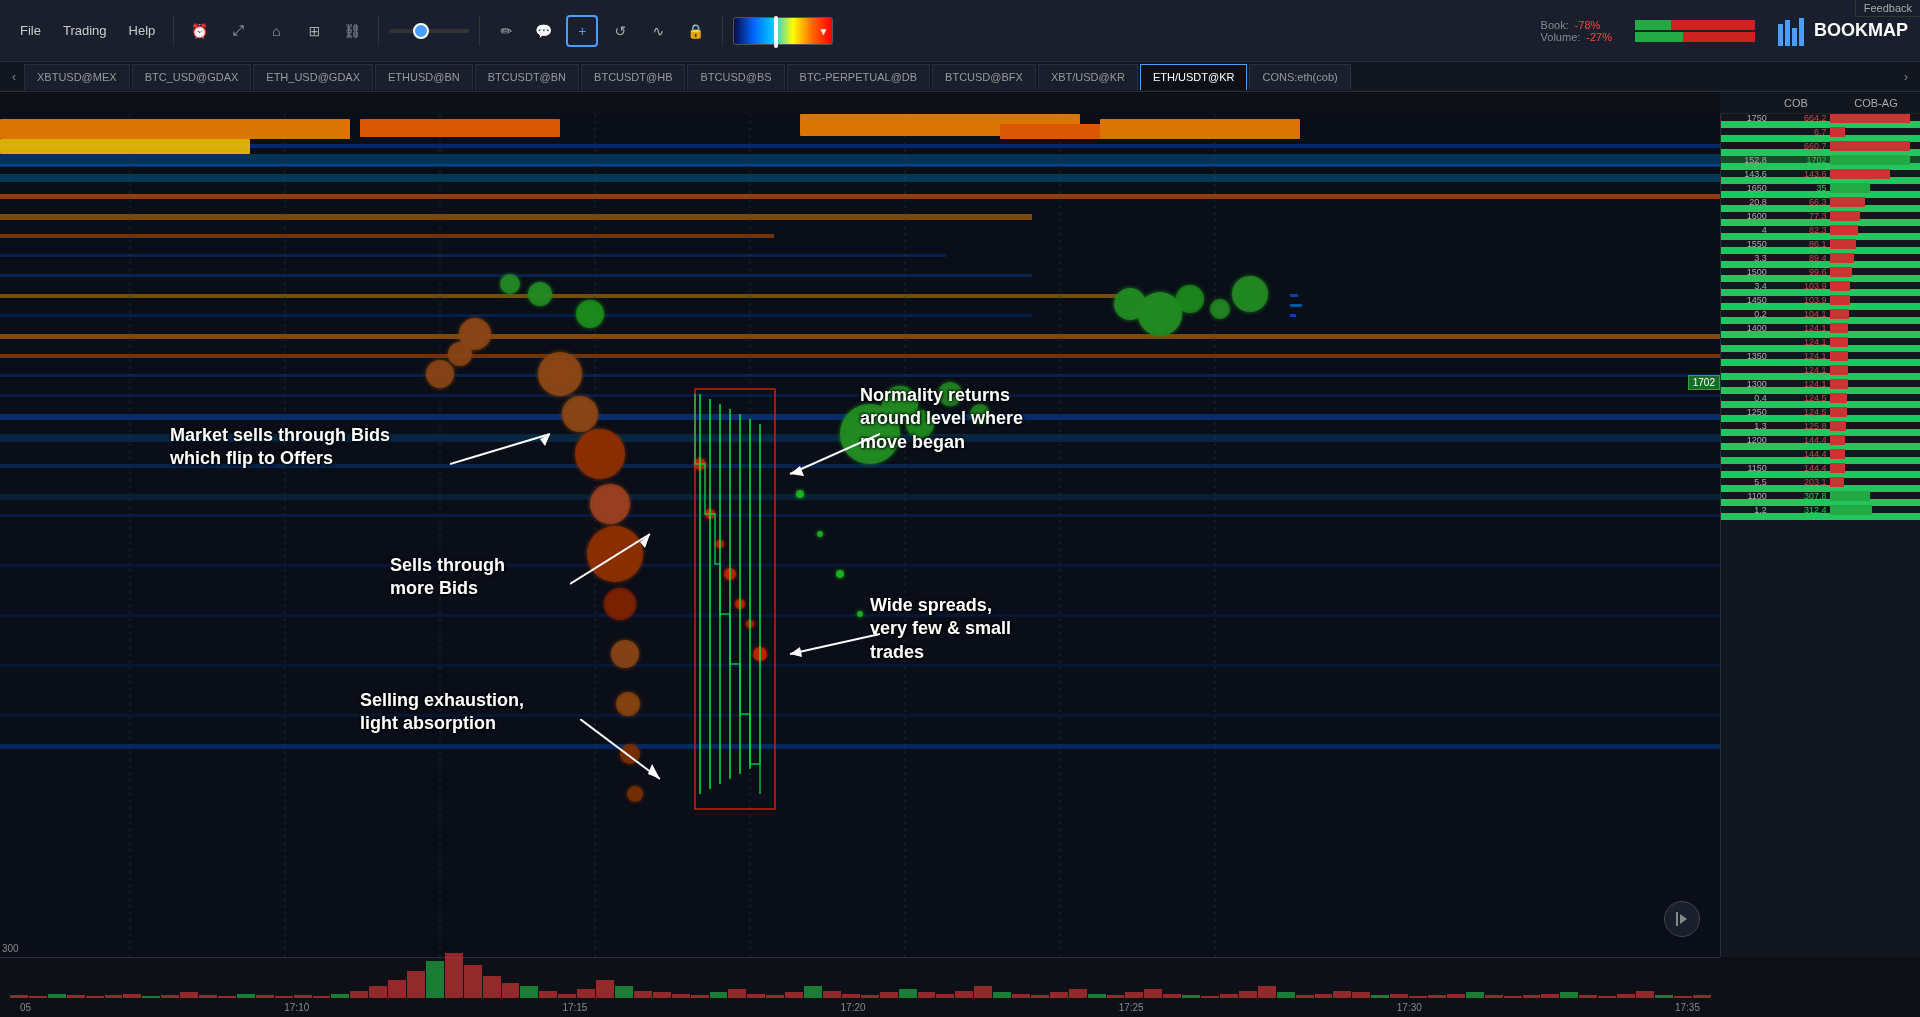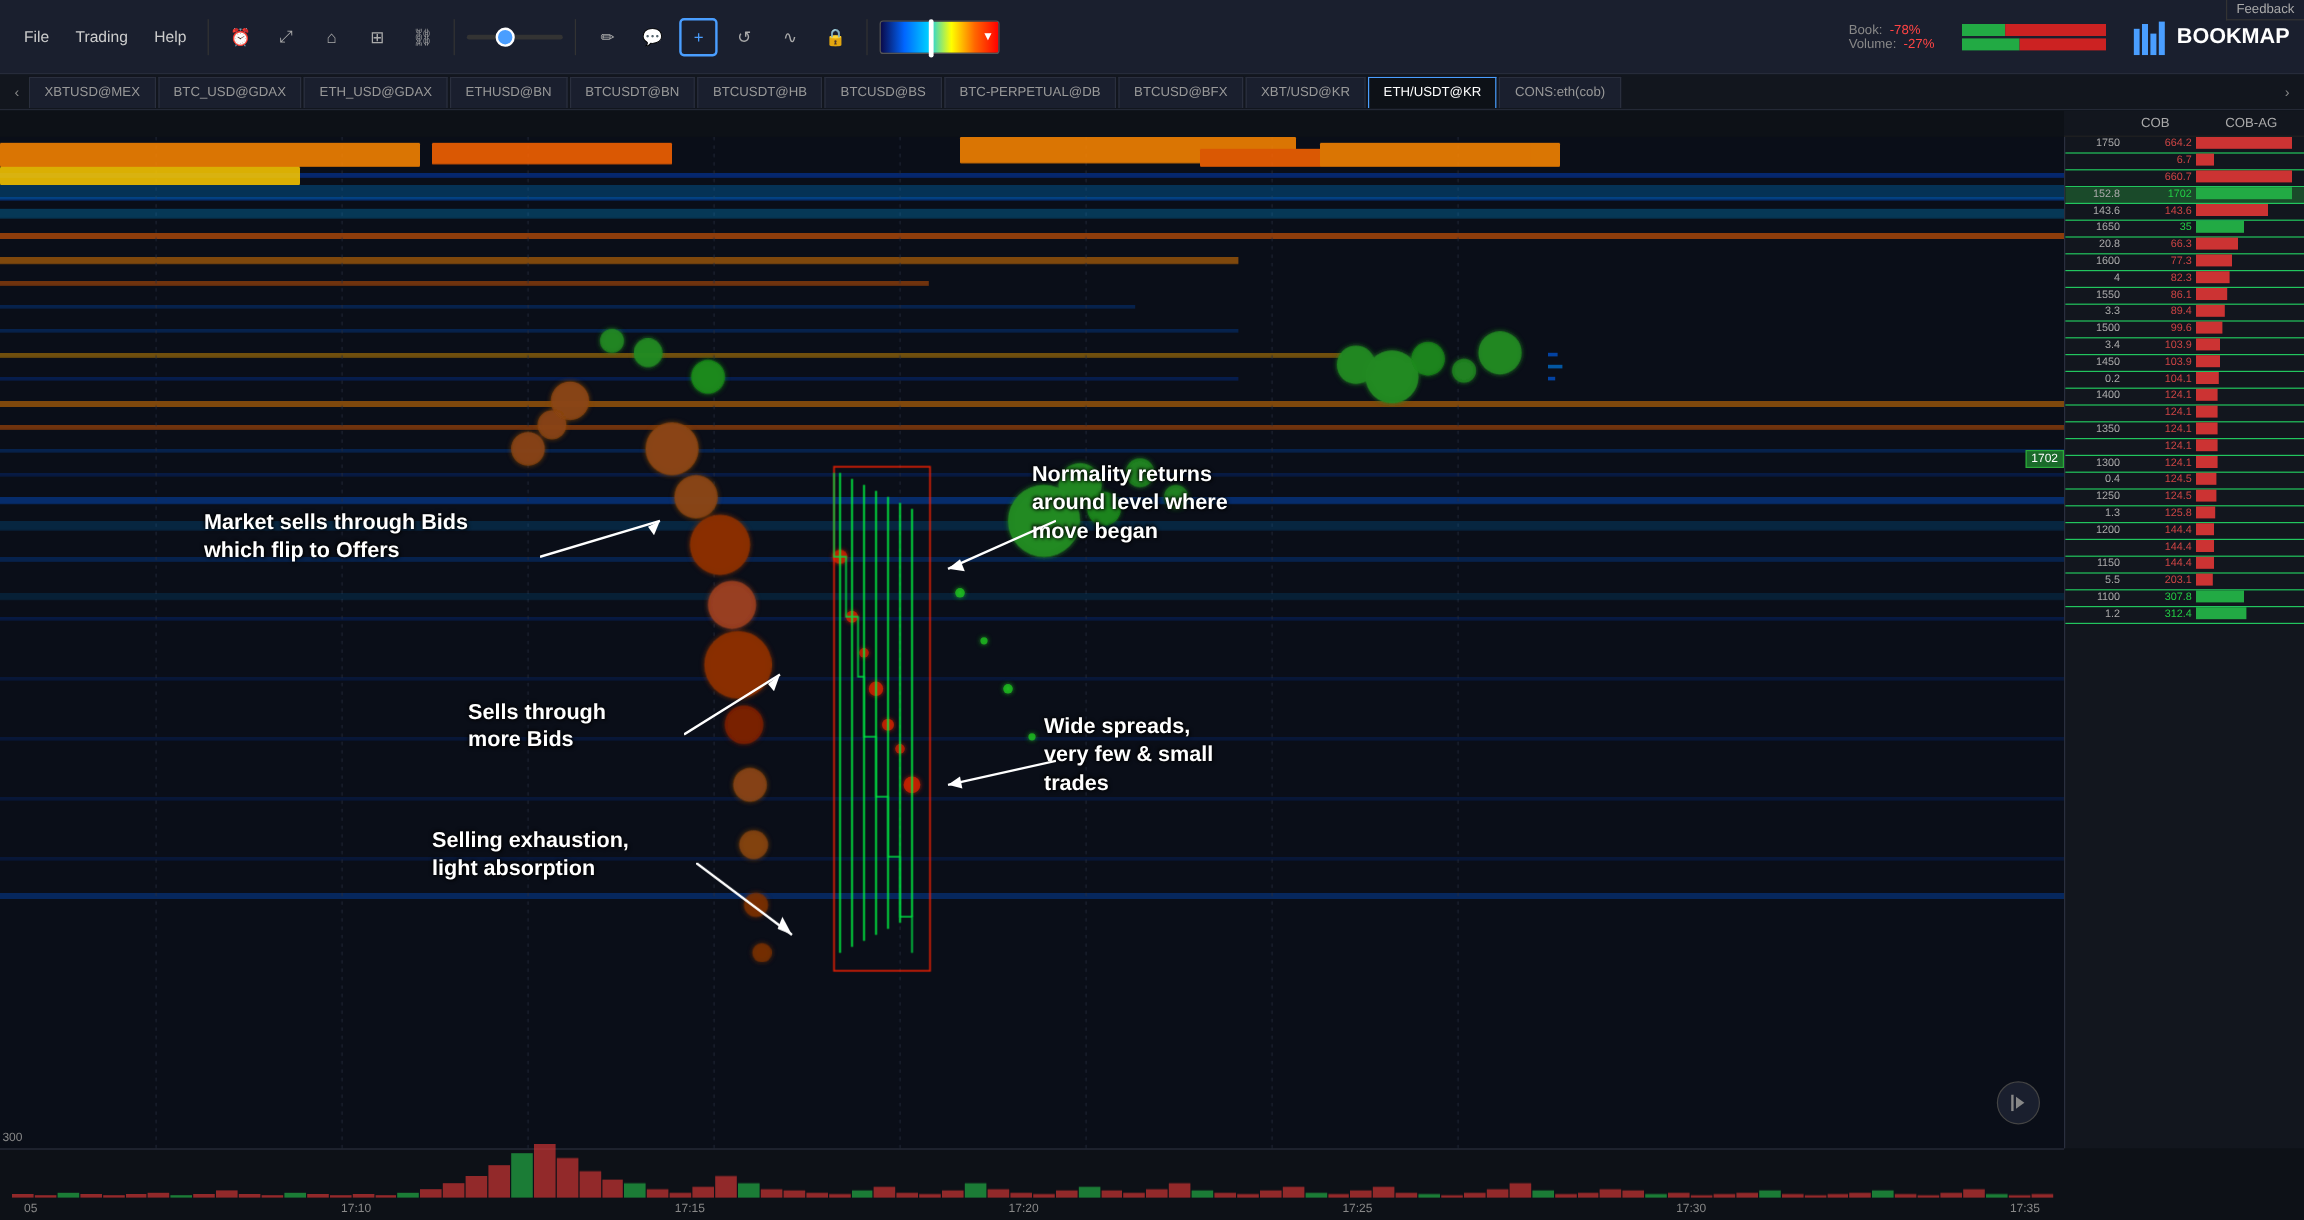--- a/index.html
+++ b/index.html
@@ -217,24 +217,24 @@
       top: 22px;
       right: 0;
       width: 200px;
       bottom: 60px;
       background: #12161e;
       border-left: 1px solid #2a2f3e;
       overflow: hidden;
     }
     .price-row {
       display: flex;
-      align-items: flex-start;
+      align-items: center;
       height: 14px;
       font-size: 10px;
-      border-bottom: 1px solid #22c55e;
+      border-bottom: 7px solid #22c55e;
     }
     .price-level {
       width: 50px;
       text-align: right;
       padding-right: 4px;
       color: #aaa;
       font-size: 9px;
     }
     .cob-val {
       width: 60px;
@@ -606,21 +606,21 @@
 
       
       <div class="annotation" style="left:170px; top:310px;">
         Market sells through Bids<br>which flip to Offers
         <svg style="position:absolute; left:280px; top:0; pointer-events:none;" width="120" height="80" viewBox="0 0 120 80">
           <line x1="0" y1="40" x2="100" y2="10" stroke="white" stroke-width="2"></line>
           <polygon points="100,10 90,15 95,22" fill="white"></polygon>
         </svg>
       </div>
 
-      <div class="annotation" style="left:390px; top:468px;">
+      <div class="annotation" style="left:390px; top:440px;">
         Sells through<br>more Bids
         <svg style="position:absolute; left:180px; top:-30px; pointer-events:none;" width="100" height="80" viewBox="0 0 100 80">
           <line x1="0" y1="60" x2="80" y2="10" stroke="white" stroke-width="2"></line>
           <polygon points="80,10 70,18 75,24" fill="white"></polygon>
         </svg>
       </div>
 
       <div class="annotation" style="left:360px; top:575px;">
         Selling exhaustion,<br>light absorption
         <svg style="position:absolute; left:220px; top:30px; pointer-events:none;" width="100" height="80" viewBox="0 0 100 80">

